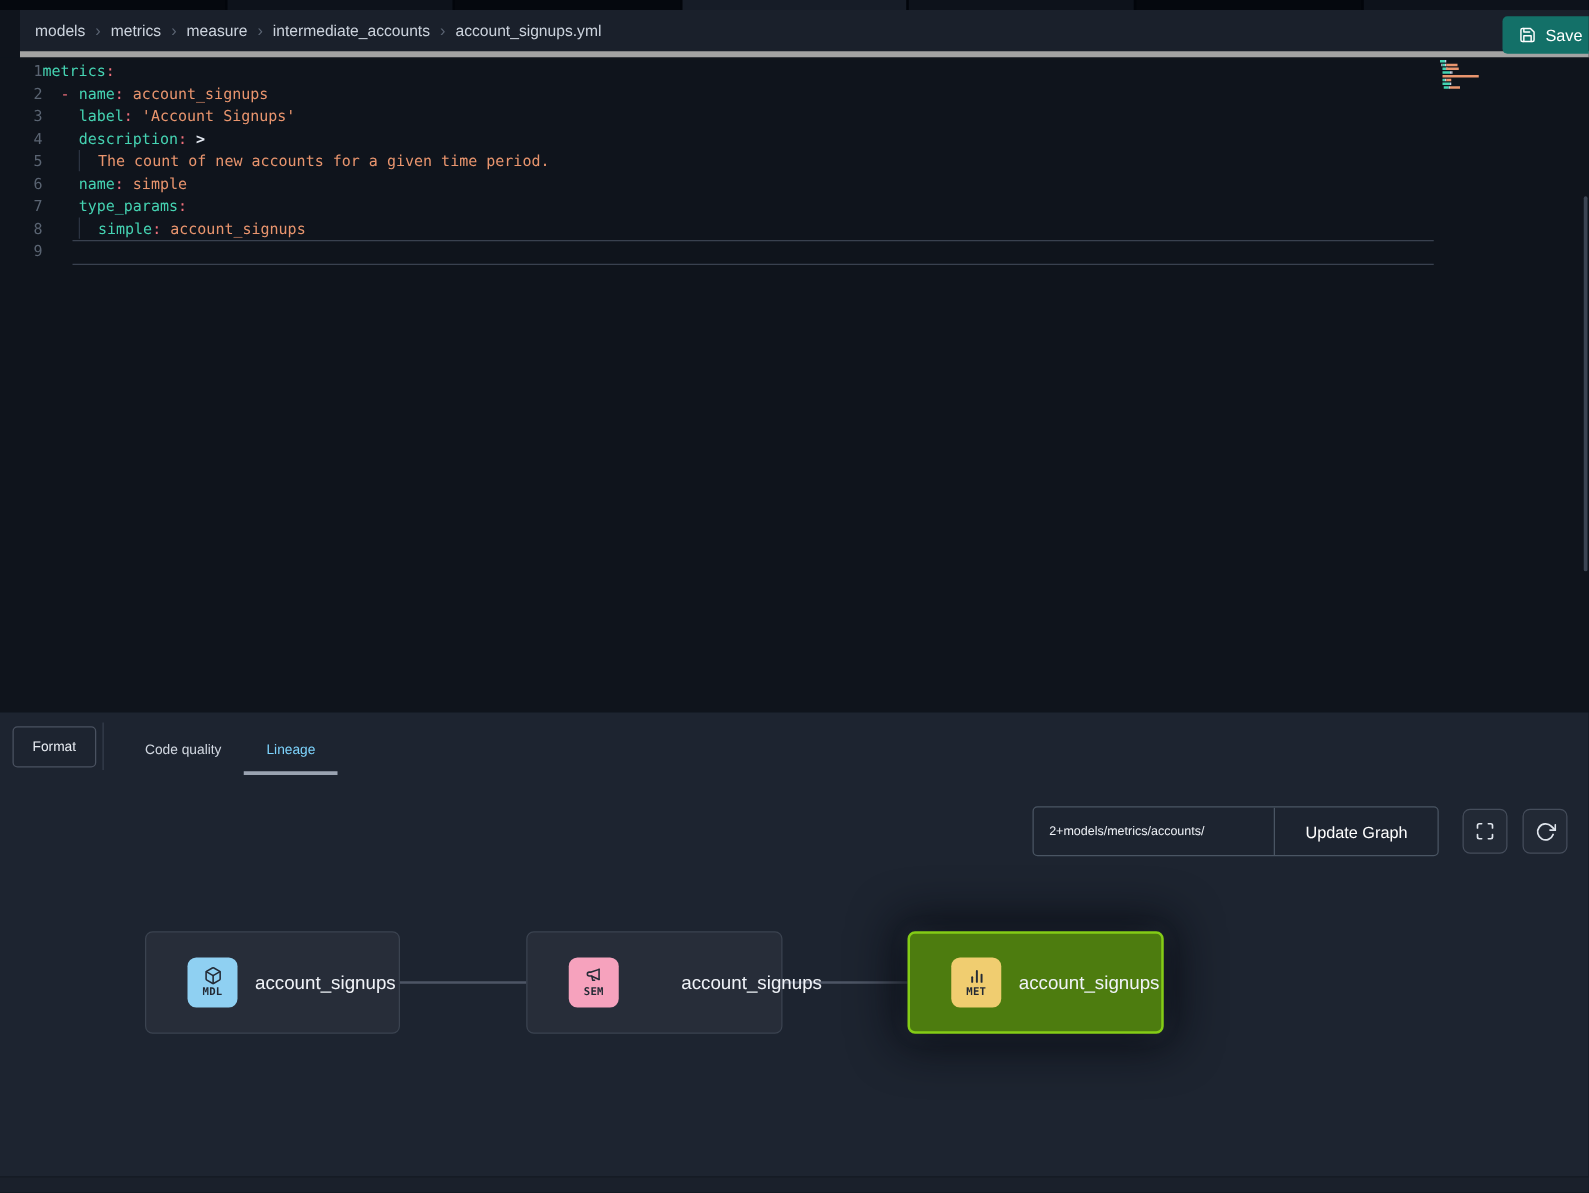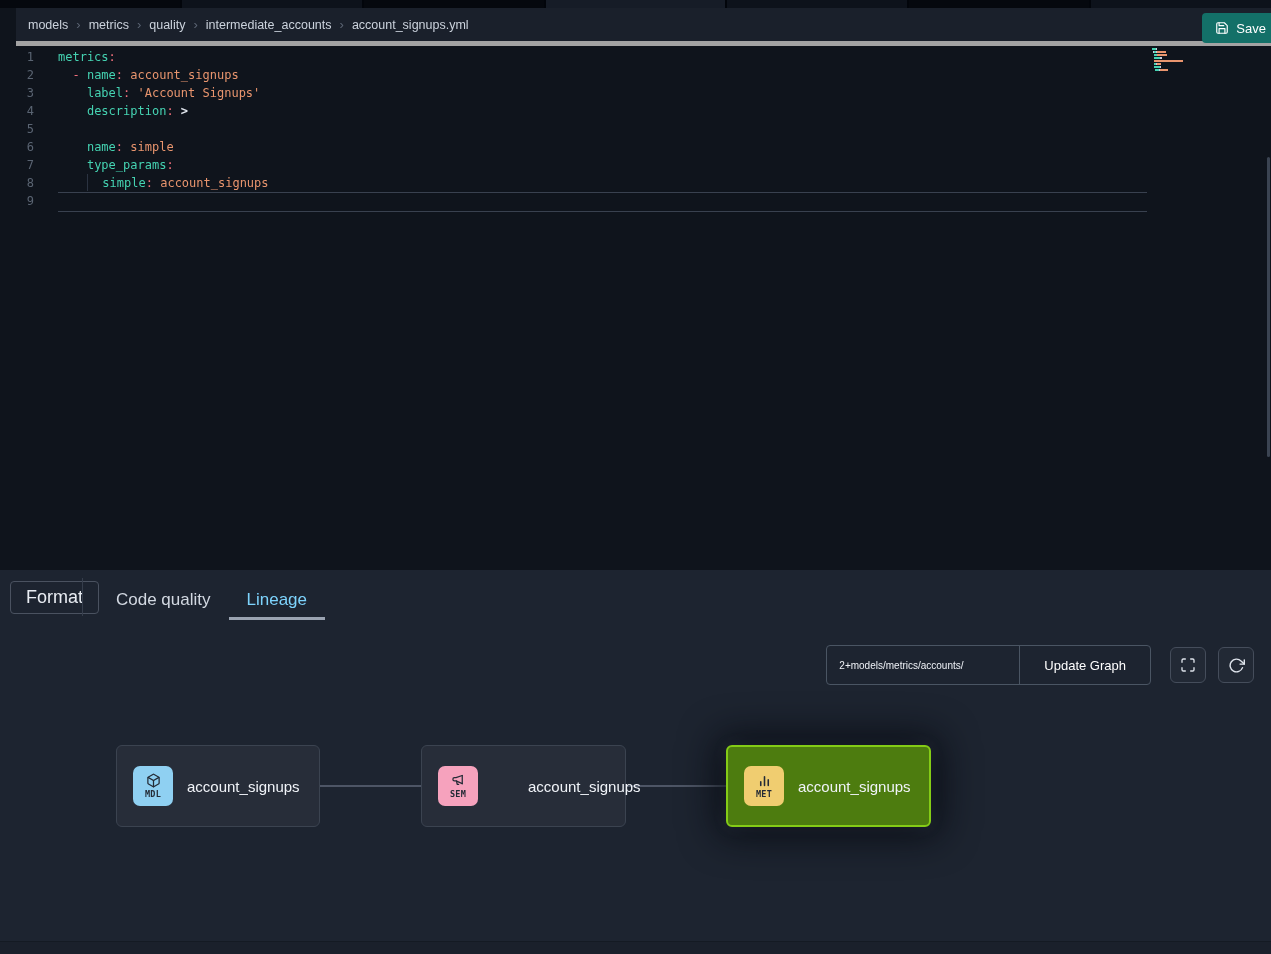--- a/index.html
+++ b/index.html
@@ -17,53 +17,53 @@
   .breadcrumb{display:flex;align-items:center;font-size:12.5px;color:#ccd3dd;}
   .crumb{cursor:pointer}
   .crumb-sep{color:#5b6473;margin:0 8px;font-size:13px}
   .save-btn{position:absolute;right:8px;top:5px;height:30px;padding:0 13px;border:none;border-radius:4px;background:#137068;color:#fff;font-size:13px;display:flex;align-items:center;gap:7px;cursor:pointer;font-family:inherit}
 
   
   .editor{position:absolute;top:46px;left:0;width:100%;height:524px;background:#0f141c;font-family:"DejaVu Sans Mono",monospace;font-size:12px;}
   #code-lines{padding-top:2px}
   .code-line{position:relative;height:18px;line-height:18px;white-space:pre;display:flex;}
   .gutter{display:inline-block;width:34px;text-align:right;color:#5a6472;flex:0 0 34px;}
-  .code-text{margin-left:24px;color:#d4d9e2;white-space:pre;}
+  .code-text{color:#d4d9e2;white-space:pre;}
   .tk-key{color:#45d3b2}
   .tk-pun{color:#f0707c}
   .tk-op{color:#e3e8f0;font-weight:bold}
   .tk-val,.tk-str{color:#e9956e}
   .tk-pln{color:#d4d9e2}
   .tk-gde{display:inline-block;width:1px;height:17px;background:#2b3341;vertical-align:top}
   .code-line.active::after{content:"";position:absolute;left:58px;width:1089px;top:0;height:18px;border-top:1px solid #39414f;border-bottom:1px solid #39414f;}
   .minimap{position:absolute;top:2px;right:57px;width:62px;}
   .mm-row{height:2px;margin-bottom:1px;display:flex;}
   .mm-row span{display:inline-block;height:2px;}
   .page-scrollbar{position:absolute;right:1px;top:157px;width:3px;height:300px;background:#3b4452;border-radius:2px;}
 
   
   .bottom-panel{position:absolute;top:570px;left:0;width:100%;height:384px;background:#1d2430;}
-  .format-btn{position:absolute;left:10px;top:11px;height:33px;padding:0 15px;background:transparent;border:1px solid #4a5260;border-radius:4px;color:#e9edf3;font-size:18px;font-family:inherit;cursor:pointer}
+  .format-btn{position:absolute;left:10px;top:11px;height:33px;padding:0 15px;background:transparent;border:1px solid #4a5260;border-radius:4px;color:#e9edf3;font-size:11px;font-family:inherit;cursor:pointer}
   .header-divider{position:absolute;left:82px;top:8px;width:1px;height:38px;background:#363e4c}
   .tabs{position:absolute;left:98px;top:12px;height:38px;display:flex}
-  .tab{display:flex;align-items:center;padding:0 18px;font-size:17px;color:#d2d8e1;cursor:pointer;border-bottom:3px solid transparent}
+  .tab{display:flex;align-items:center;padding:0 18px;font-size:11px;color:#d2d8e1;cursor:pointer;border-bottom:3px solid transparent}
   .tab.active{color:#7dd3fc;border-bottom-color:#9aa3b1}
 
   .graph-controls{position:absolute;top:75px;right:17px;display:flex;align-items:center}
   .selector-group{display:flex;height:40px;border:1px solid #4a5563;border-radius:4px;overflow:hidden;margin-right:19px;background:#1d2430}
   .selector-input{width:192px;background:transparent;border:none;outline:none;color:#eef1f6;font-size:10px;padding:0 12px;font-family:inherit}
   .update-btn{border:none;border-left:1px solid #4a5563;background:transparent;color:#fff;font-size:13px;padding:0 24px;font-family:inherit;cursor:pointer}
   .icon-btn{width:36px;height:36px;border:1px solid #454d5b;border-radius:6px;background:#222935;display:flex;align-items:center;justify-content:center;cursor:pointer}
   .icon-btn + .icon-btn{margin-left:12px}
 
   .graph{position:absolute;inset:0}
   .edge{position:absolute;height:2px;background:#4d5565;top:215px}
   .e1{left:320px;width:101px}
   .e2{left:626px;width:100px}
-  .lnode{position:absolute;top:175px;height:82px;background:#272d39;border:1px solid #3b4350;border-radius:6px;display:flex;align-items:center;padding-left:16px;cursor:pointer}
+  .lnode{position:absolute;top:175px;height:82px;background:#272d39;border:1px solid #3b4350;border-radius:6px;display:flex;align-items:center;padding-left:33px;cursor:pointer}
   .lnode.selected{border:2px solid #84cc16;background:#4d7c0f;box-shadow:0 0 36px 10px rgba(6,9,15,.8), 0 0 12px 1px rgba(150,170,210,.2)}
   .badge{width:40px;height:40px;border-radius:7px;display:flex;flex-direction:column;align-items:center;justify-content:center;flex:0 0 40px}
   .badge svg{display:block}
   .badge-label{font-size:8.5px;font-weight:bold;color:#232a35;letter-spacing:.2px;margin-top:1px;font-family:"DejaVu Sans Mono",monospace}
   .lnode-label{margin-left:14px;font-size:15px;color:#f0f3f8}
   .bottom-strip{position:absolute;left:0;bottom:0;width:100%;height:13px;background:#1a202b;border-top:1px solid #141a23}
 </style>
 </head>
 <body>
 
@@ -76,21 +76,21 @@
   <div class="tseg"></div>
   <div class="tseg"></div>
 </div>
 
 <header class="crumb-bar">
   <nav id="breadcrumb" class="breadcrumb">
       <span class="crumb">models</span>
       <span class="crumb-sep">›</span>
       <span class="crumb">metrics</span>
       <span class="crumb-sep">›</span>
-      <span class="crumb">quality</span>
+      <span class="crumb">measure</span>
       <span class="crumb-sep">›</span>
       <span class="crumb">intermediate_accounts</span>
       <span class="crumb-sep">›</span>
       <span class="crumb">account_signups.yml</span>
     </nav>
   <button class="save-btn" style="background: rgb(19, 112, 104);">
     <span style="display:flex">
       <svg width="14" height="14" viewBox="0 0 24 24" fill="none" stroke="#ffffff" stroke-width="2" stroke-linecap="round" stroke-linejoin="round">
           <path d="M19 21H5a2 2 0 0 1-2-2V5a2 2 0 0 1 2-2h11l5 5v11a2 2 0 0 1-2 2z"></path>
           <polyline points="17 21 17 13 7 13 7 21"></polyline>
@@ -100,21 +100,21 @@
     <span>Save</span>
   </button>
 </header>
 
 <section class="editor">
   <div id="code-lines">
       <div class="code-line"><span class="gutter">1</span><span class="code-text"><span class="tk-key">metrics</span><span class="tk-pun">:</span></span></div>
       <div class="code-line"><span class="gutter">2</span><span class="code-text"><span class="tk-pln">  </span><span class="tk-pun">- </span><span class="tk-key">name</span><span class="tk-pun">:</span><span class="tk-val"> account_signups</span></span></div>
       <div class="code-line"><span class="gutter">3</span><span class="code-text"><span class="tk-pln">    </span><span class="tk-key">label</span><span class="tk-pun">:</span><span class="tk-str"> 'Account Signups'</span></span></div>
       <div class="code-line"><span class="gutter">4</span><span class="code-text"><span class="tk-pln">    </span><span class="tk-key">description</span><span class="tk-pun">:</span><span class="tk-op"> &gt;</span></span></div>
-      <div class="code-line"><span class="gutter">5</span></div>
+      <div class="code-line"><span class="gutter">5</span><span class="code-text"><span class="tk-pln">    </span><span class="tk-gde"></span><span class="tk-val">  The count of new accounts for a given time period.</span></span></div>
       <div class="code-line"><span class="gutter">6</span><span class="code-text"><span class="tk-pln">    </span><span class="tk-key">name</span><span class="tk-pun">:</span><span class="tk-val"> simple</span></span></div>
       <div class="code-line"><span class="gutter">7</span><span class="code-text"><span class="tk-pln">    </span><span class="tk-key">type_params</span><span class="tk-pun">:</span></span></div>
       <div class="code-line"><span class="gutter">8</span><span class="code-text"><span class="tk-pln">    </span><span class="tk-gde"></span><span class="tk-pln">  </span><span class="tk-key">simple</span><span class="tk-pun">:</span><span class="tk-val"> account_signups</span></span></div>
       <div class="code-line active"><span class="gutter">9</span><span class="code-text"></span></div>
     </div>
   <div id="minimap" class="minimap">
       <div class="mm-row">
         <span style="width: 3.85px; background: rgb(69, 211, 178);"></span>
         <span style="width: 0.55px; background: rgb(198, 206, 222);"></span>
       </div>

